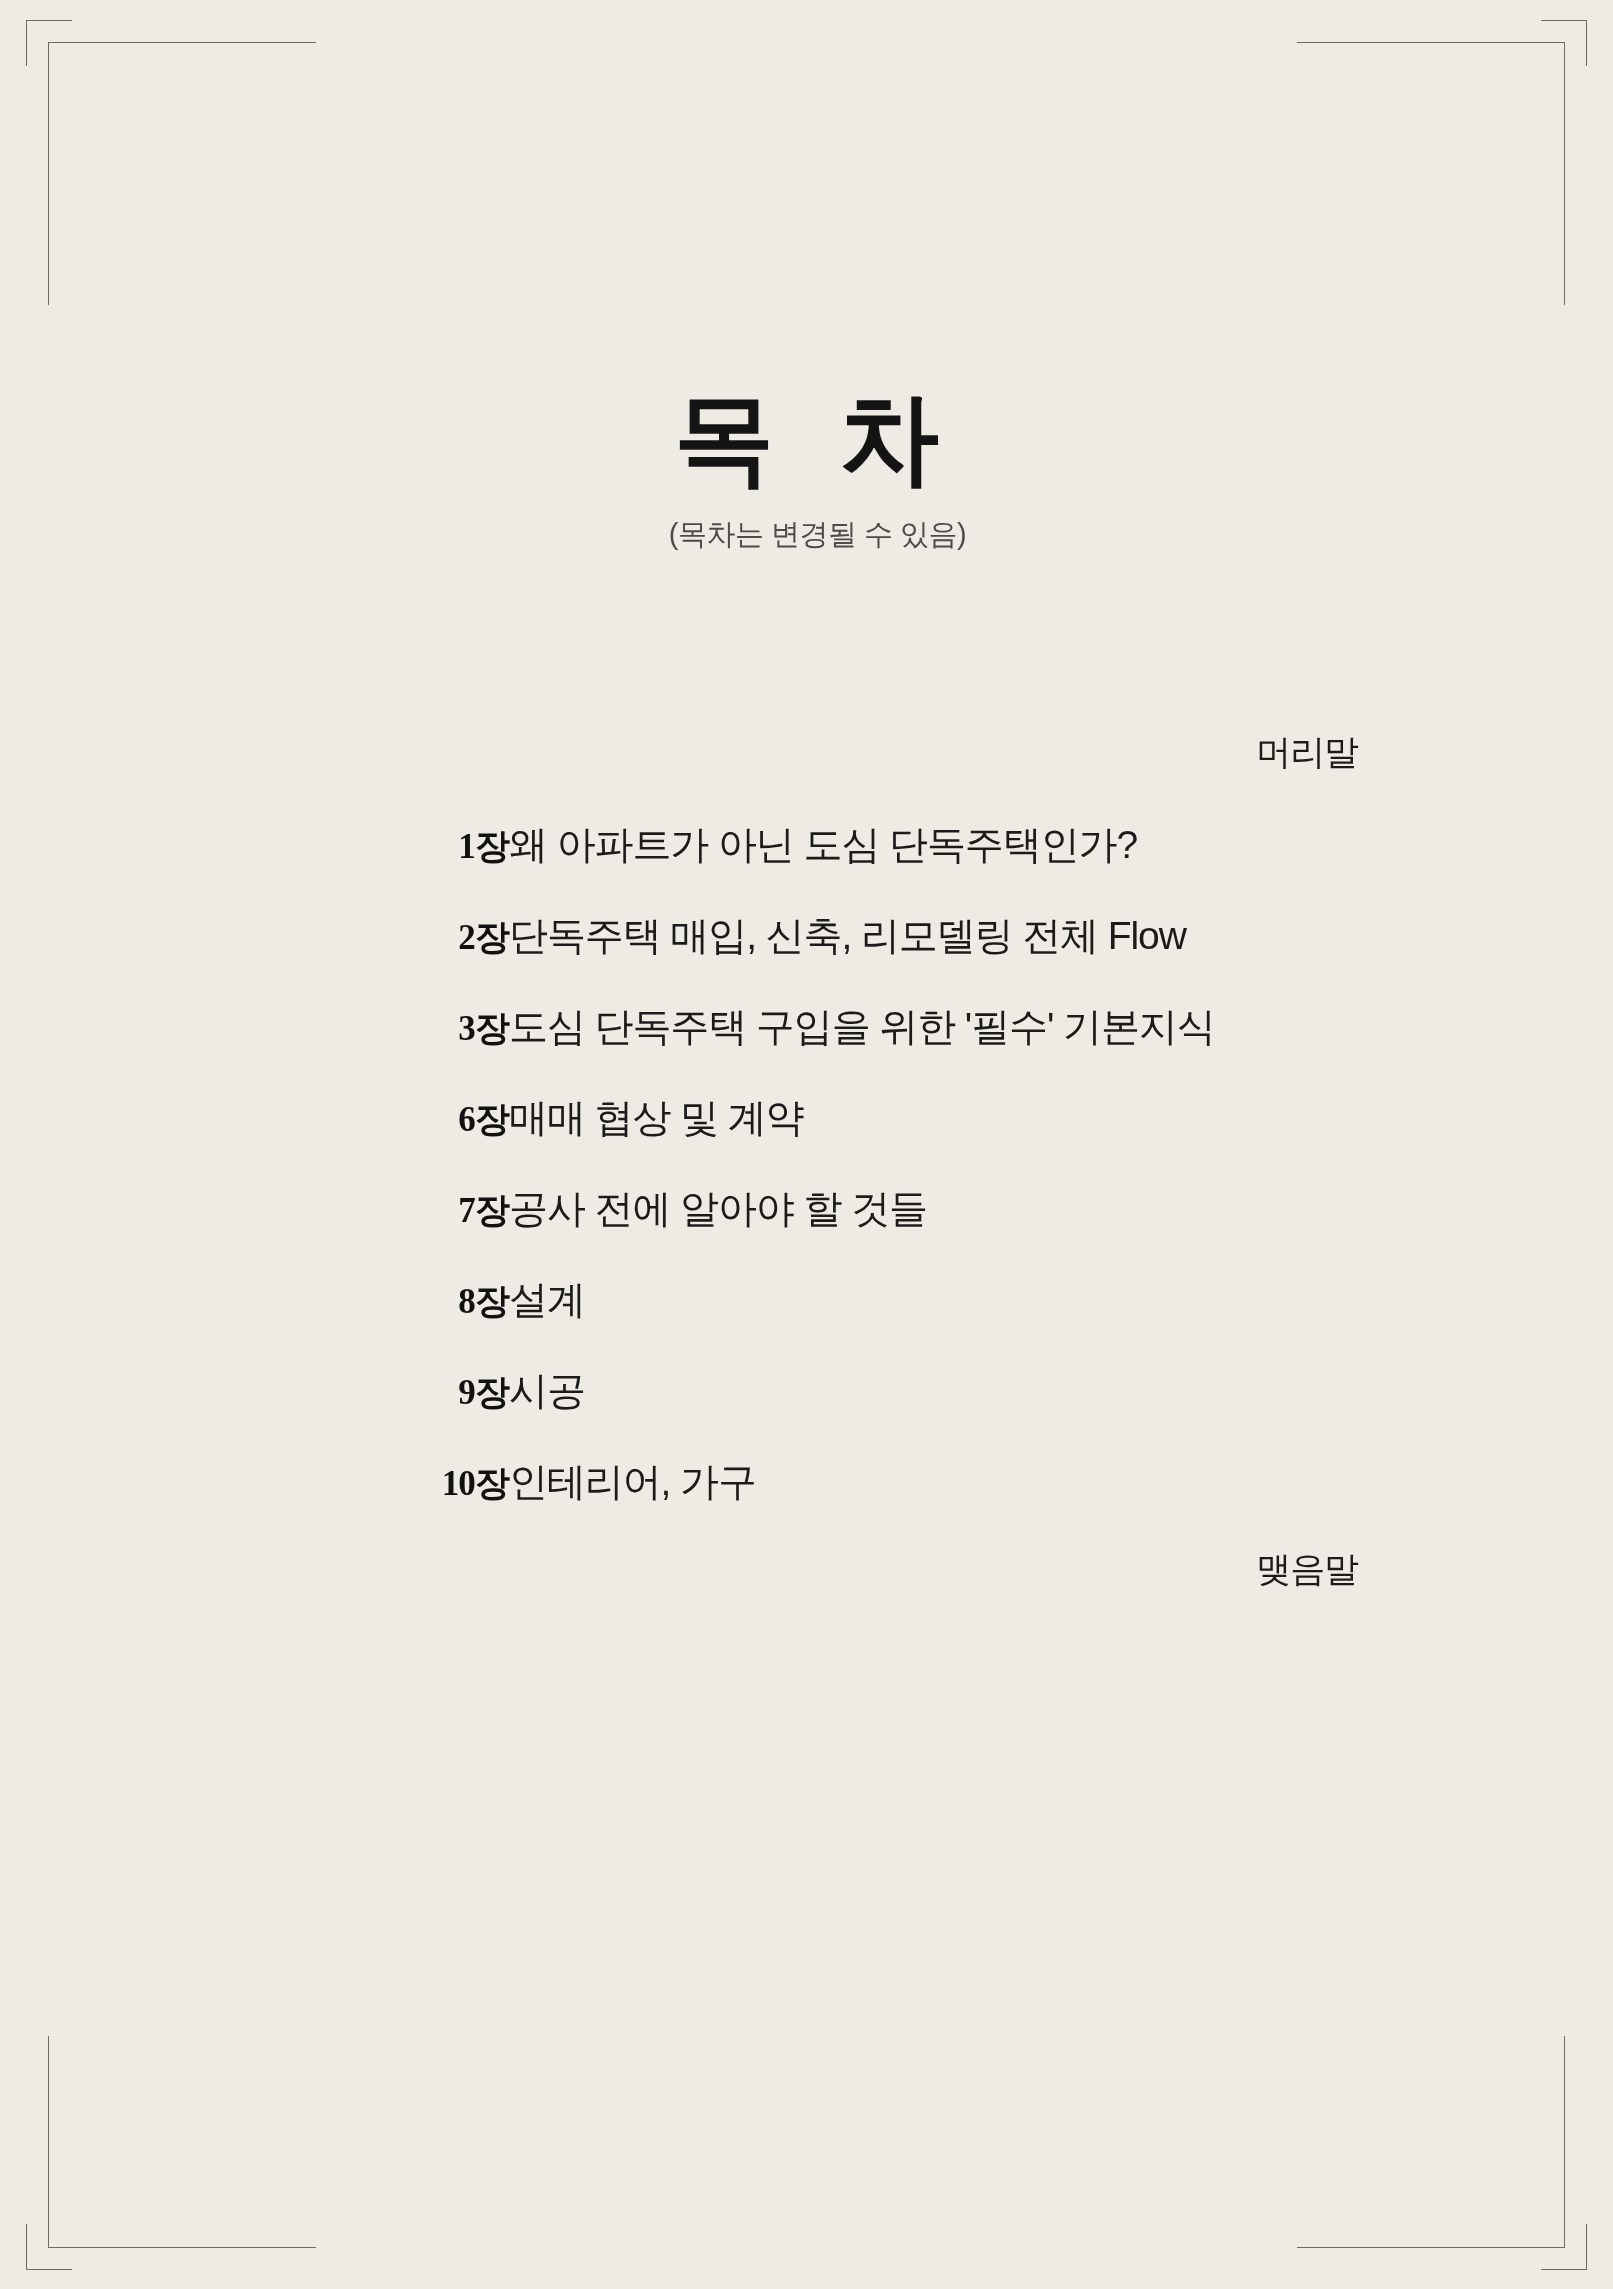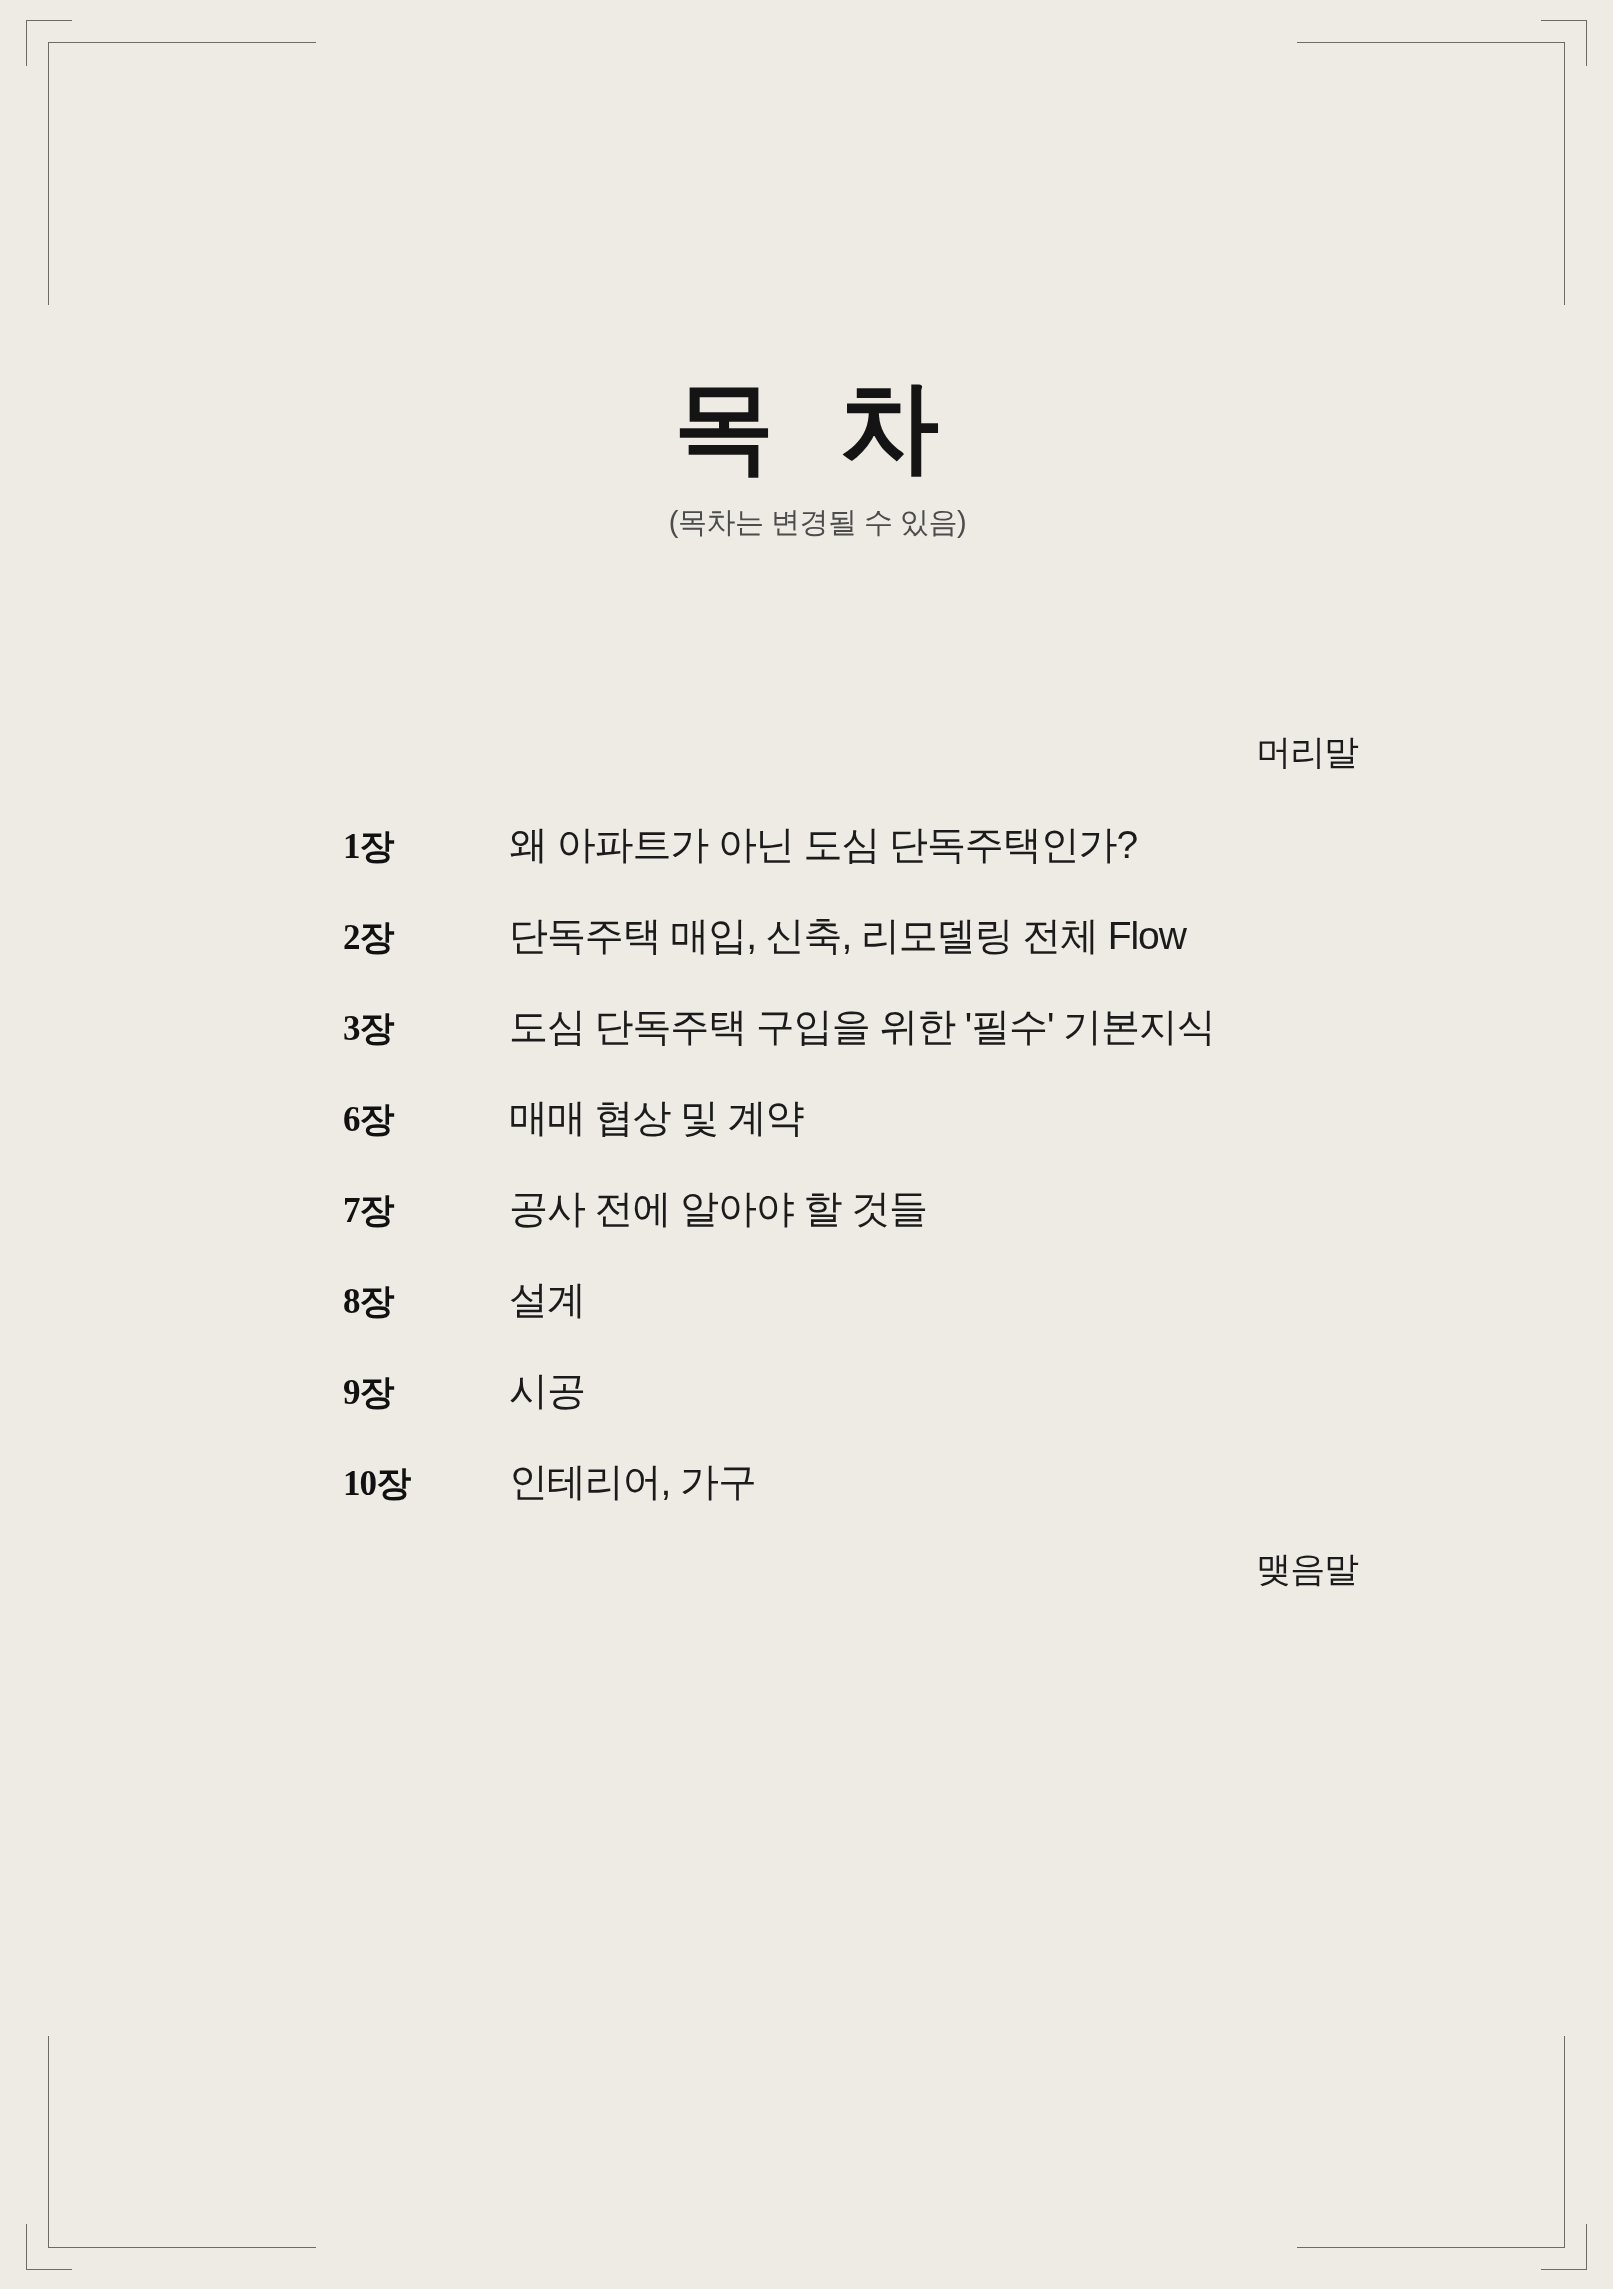--- a/index.html
+++ b/index.html
@@ -79,21 +79,21 @@
     width: 100%;
     text-align: center;
   }
   .doc-title {
     font-size: 100px;
     font-weight: 700;
     letter-spacing: 18.5px;
     text-indent: 18.5px;
     line-height: 1.05;
     color: #141414;
-    margin: 0;
+    margin: 12px;
     font-family: "Liberation Sans", sans-serif;
   }
   .doc-subtitle {
     margin: 24px 0 0 0;
     font-size: 29px;
     color: #4c4c4c;
     font-weight: 400;
     letter-spacing: -0.5px;
     padding-left: 22px;
   }
@@ -113,20 +113,21 @@
   .toc-row.plain { height: 89px; justify-content: flex-end; }
 
   .toc-num {
     width: 166px;
     flex: 0 0 166px;
     font-size: 35px;
     font-weight: 700;
     color: #111;
     letter-spacing: -0.9px;
     font-family: "Liberation Serif", serif;
+    text-align: right;
   }
   .toc-label-plain {
     font-size: 35px;
     font-weight: 400;
     color: #1b1b1b;
     letter-spacing: -1.1px;
   }
   .toc-text {
     font-size: 39px;
     font-weight: 400;

